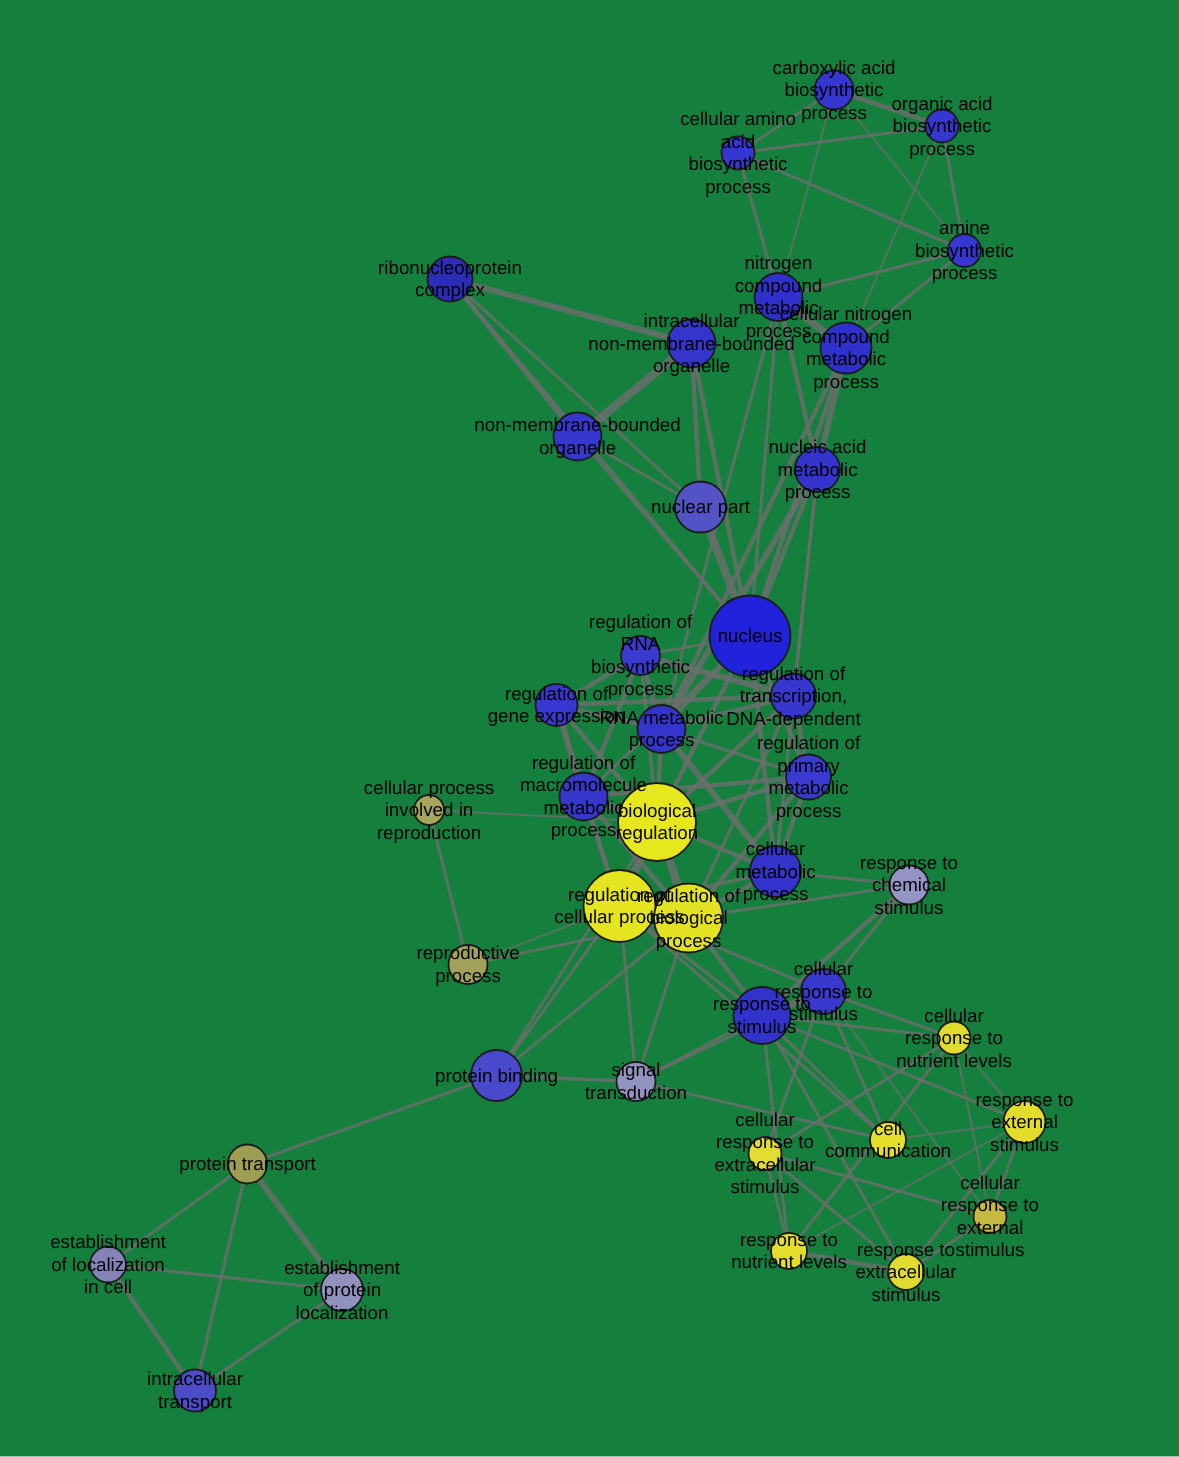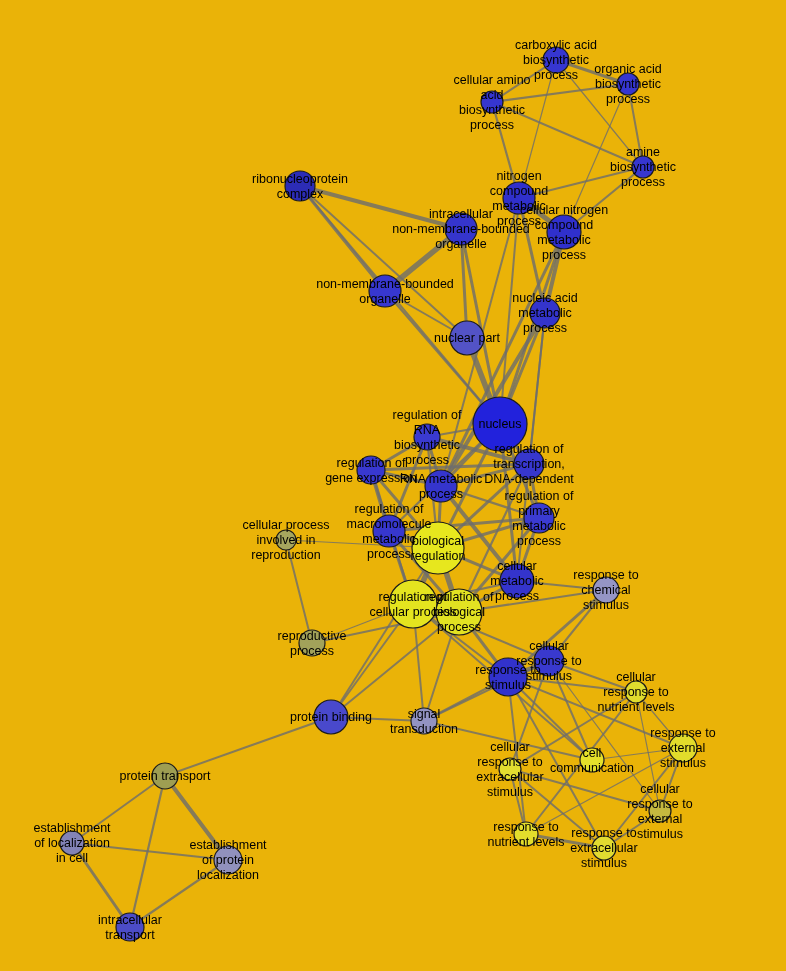--- a/index.html
+++ b/index.html
@@ -4,21 +4,21 @@
 <style>
   html, body {
     margin: 0;
     padding: 0;
     background: #ffffff;
   }
   .network-canvas {
     width: 786px;
     height: 971px;
     position: relative;
-    background: #eab308;
+    background: #15803d;
     overflow: hidden;
   }
   svg {
     display: block;
   }
   .nlabel {
     font-family: "Liberation Sans", sans-serif;
     font-size: 12.5px;
     fill: #000000;
     pointer-events: none;

